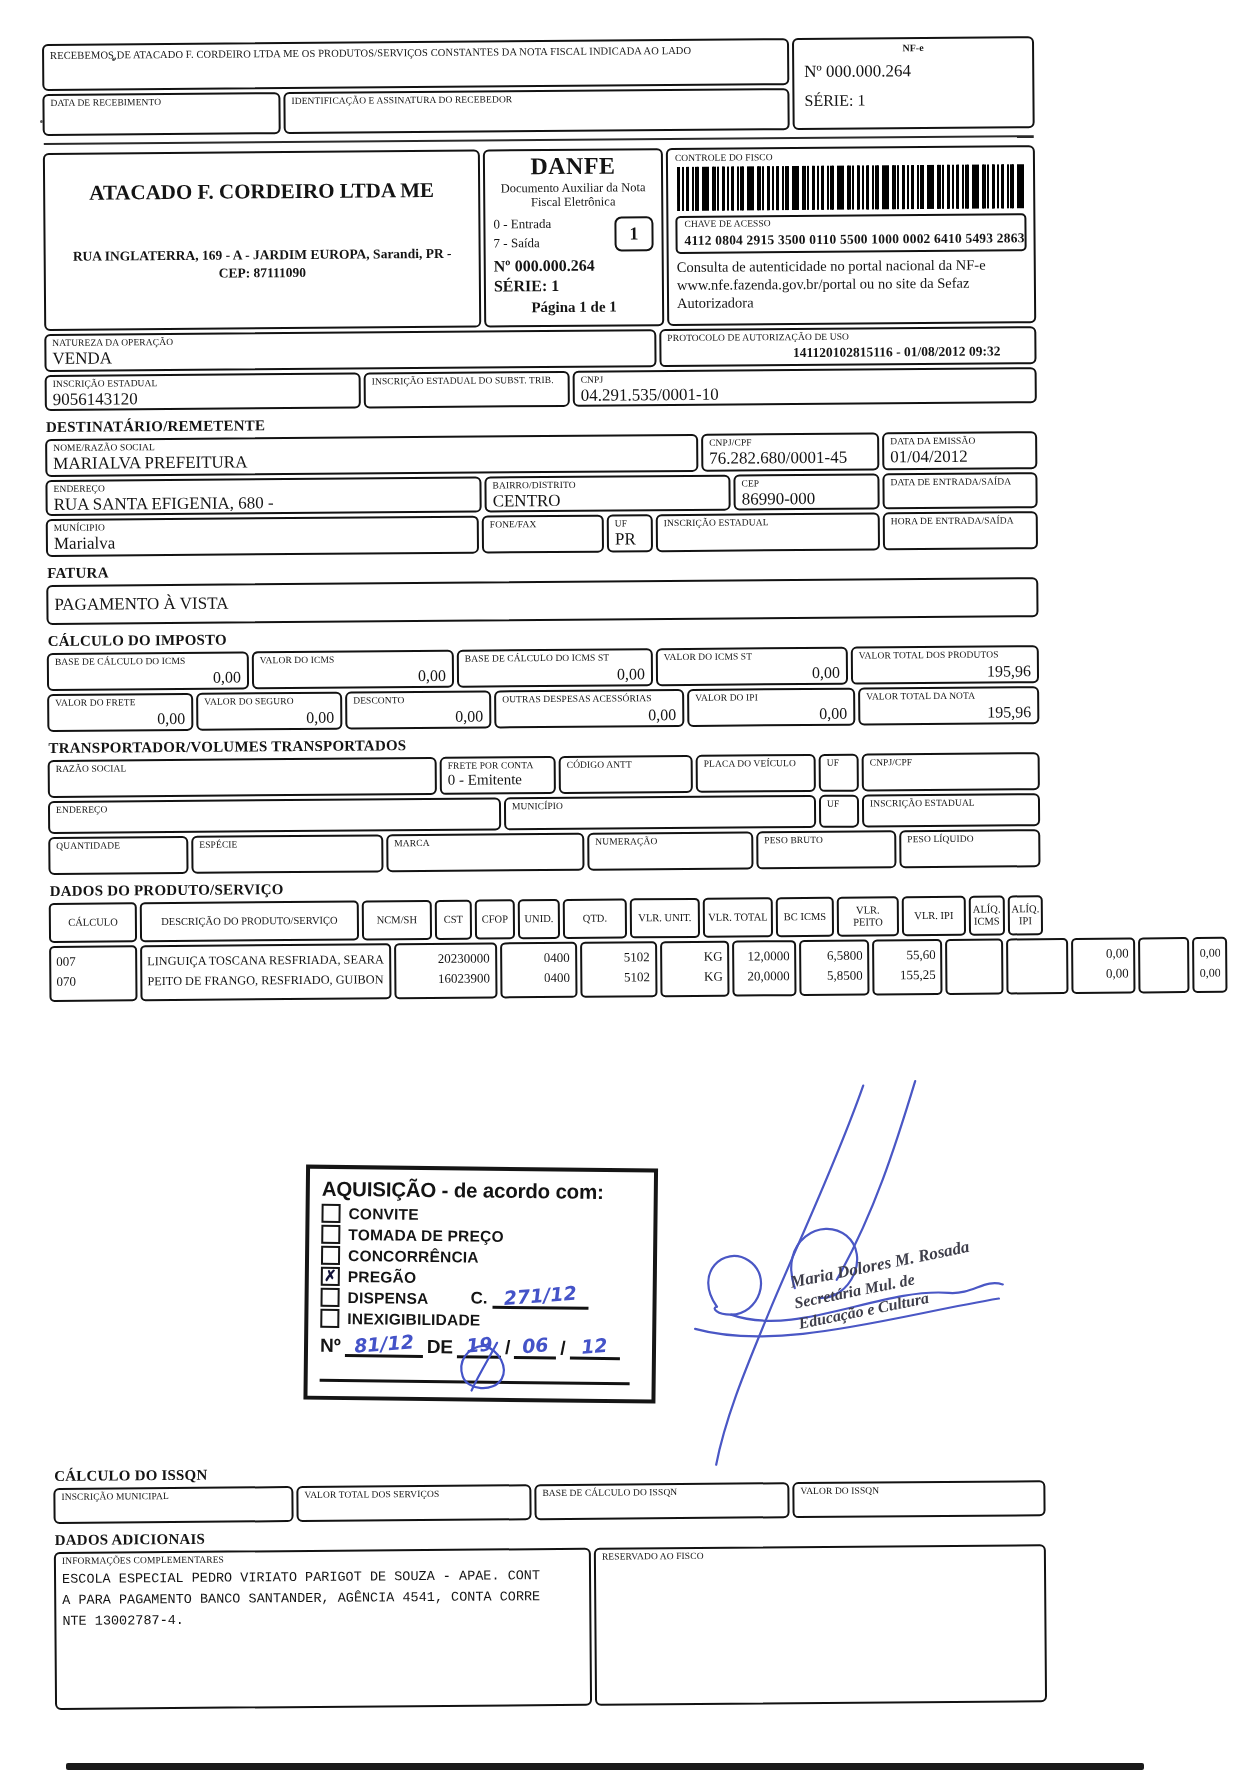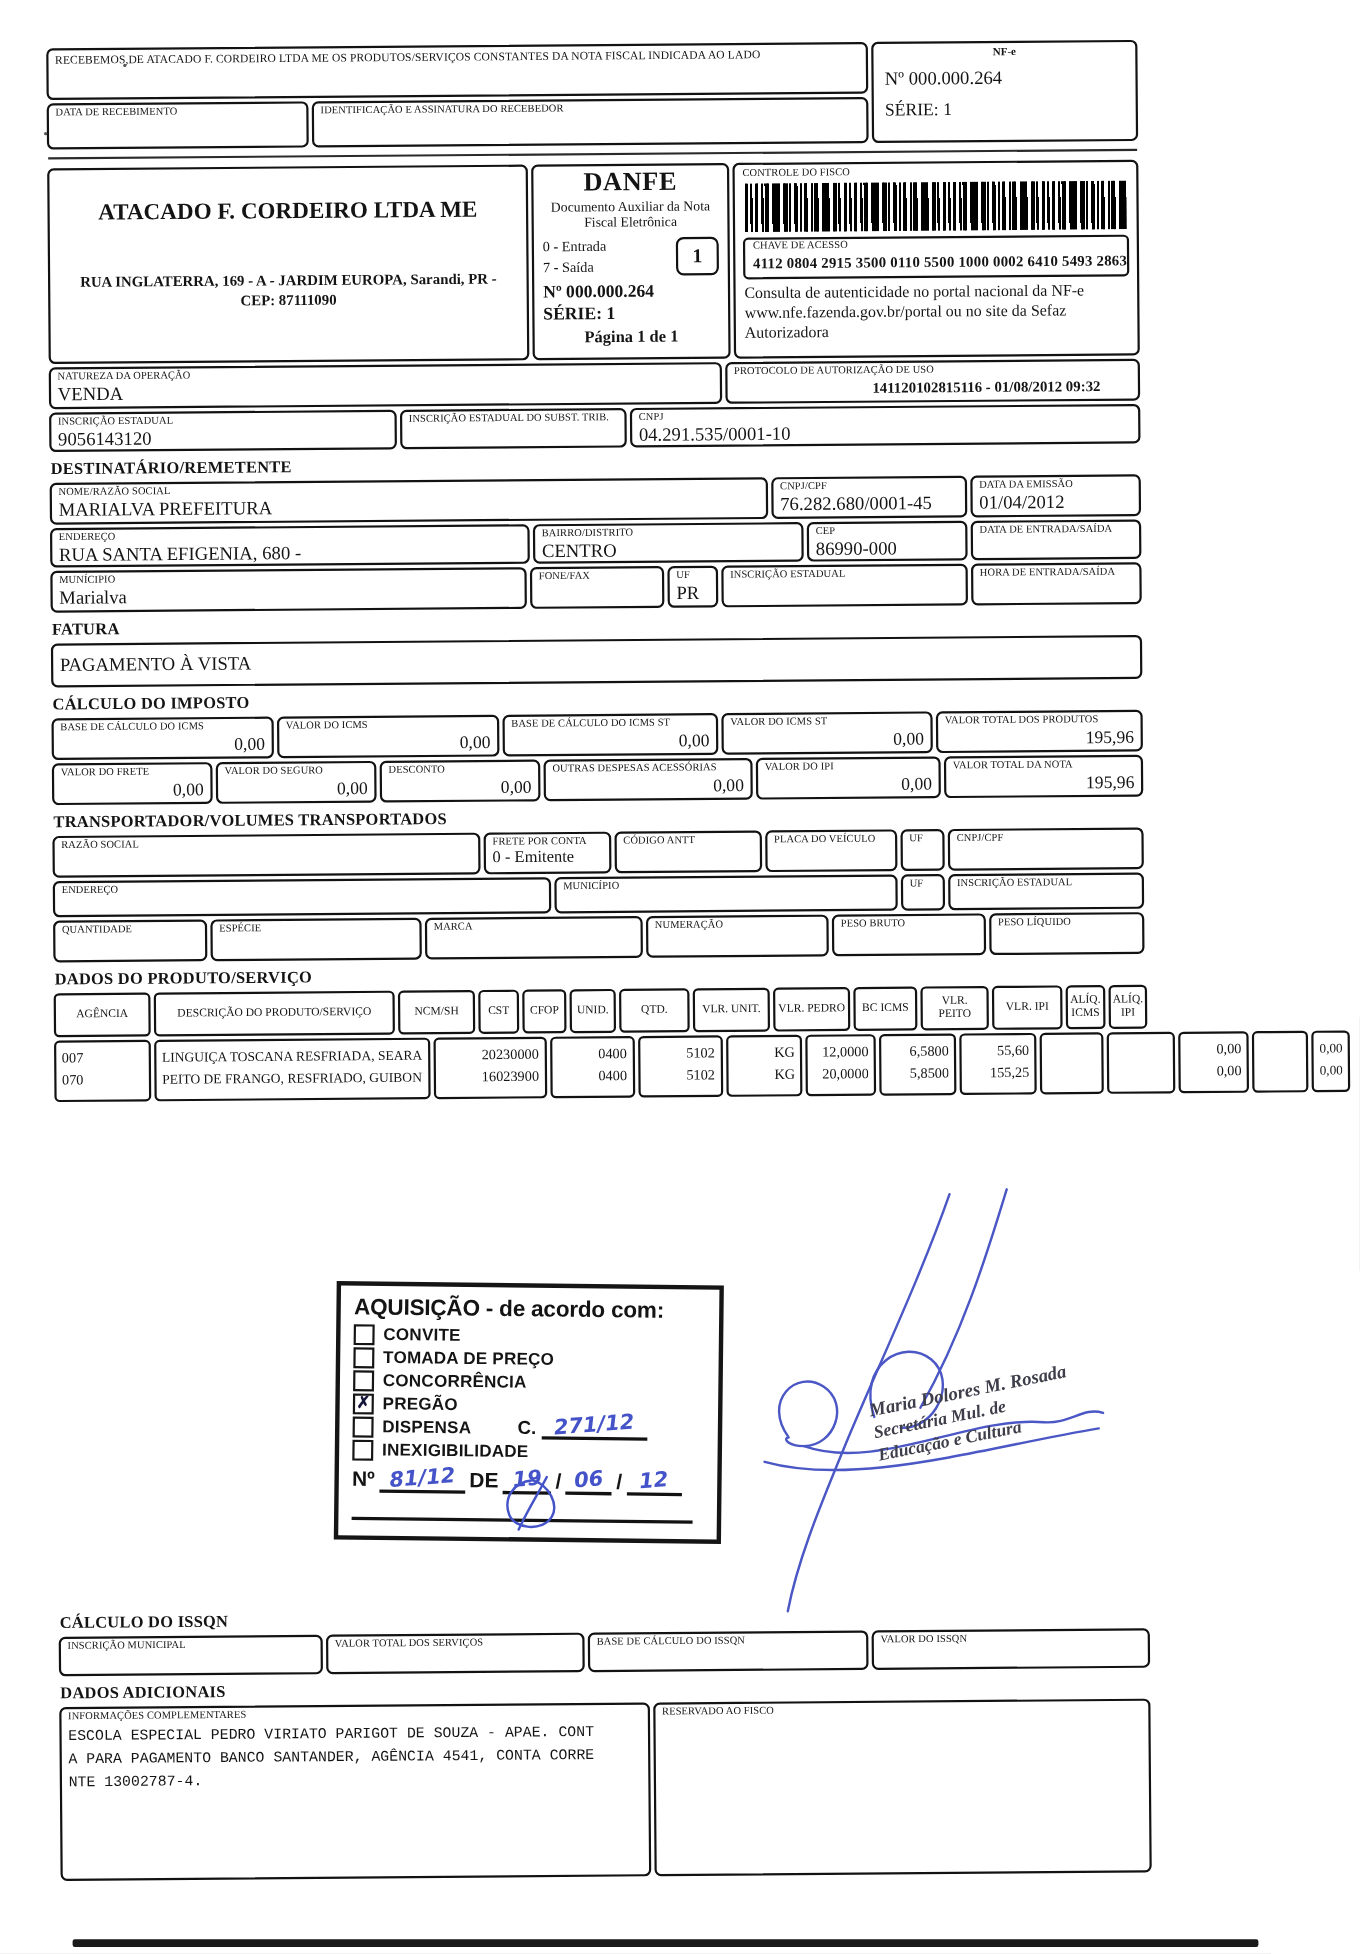--- a/index.html
+++ b/index.html
@@ -36,21 +36,21 @@
   .cutline { border-top:2px solid #2a2a2a; margin:7px 1px 8px; }
 
   
   .hdr { display:flex; gap:3px; margin-bottom:3px; }
   .emit { flex:0 0 437px; height:178px; display:flex; flex-direction:column; justify-content:flex-start; padding-top:26px; }
   .emit-nome { font-size:21px; font-weight:bold; text-align:center; line-height:1.2; padding:0 30px; }
   .emit-end { font-size:13.5px; font-weight:bold; text-align:center; margin-top:42px; padding:0 8px; line-height:1.3; }
   .danfe-mid { flex:0 0 180px; height:178px; padding:2px 8px; box-sizing:border-box; }
   .danfe-t { font-size:24px; font-weight:bold; text-align:center; letter-spacing:.5px; }
   .danfe-s { font-size:12.5px; text-align:center; line-height:1.15; margin-top:1px; }
-  .es-wrap { display:flex; align-items:center; margin-top:5px; }
+  .es-wrap { display:flex; align-items:flex-end; margin-top:5px; }
   .es-lines { font-size:13px; line-height:1.45; flex:1; }
   .tipo-box { width:35px; height:31px; border:2.5px solid #121212; border-radius:7px;
     font-size:18px; font-weight:bold; display:flex; align-items:center; justify-content:center; }
   .danfe-n { font-size:16px; font-weight:bold; margin-top:5px; }
   .danfe-se { font-size:16px; font-weight:bold; margin-top:2px; }
   .danfe-p { font-size:15px; font-weight:bold; text-align:center; margin-top:4px; }
   .fisco { flex:1; height:178px; padding:3px 7px; }
   .barcode { height:44px; margin:3px 2px 5px;
     background:
       repeating-linear-gradient(90deg,#000 0 2px, transparent 2px 5px),
@@ -375,29 +375,29 @@
         <span class="val"></span>
       </div>
       <div class="fld" style="flex:1; height:38px">
         <span class="lbl">PESO LÍQUIDO</span>
         <span class="val"></span>
       </div>
     </div>
 
     <div class="sec">DADOS DO PRODUTO/SERVIÇO</div>
     <div class="phead">
-      <div class="phc" style="flex:0 0 88px">AGÊNCIA</div>
+      <div class="phc" style="flex:0 0 88px">CÁLCULO</div>
       <div class="phc" style="flex:0 0 219px">DESCRIÇÃO DO PRODUTO/SERVIÇO</div>
       <div class="phc" style="flex:0 0 70px">NCM/SH</div>
       <div class="phc" style="flex:0 0 37px">CST</div>
       <div class="phc" style="flex:0 0 40px">CFOP</div>
       <div class="phc" style="flex:0 0 42px">UNID.</div>
       <div class="phc" style="flex:0 0 64px">QTD.</div>
       <div class="phc" style="flex:0 0 70px">VLR. UNIT.</div>
-      <div class="phc" style="flex:0 0 70px">VLR. PEDRO</div>
+      <div class="phc" style="flex:0 0 70px">VLR. TOTAL</div>
       <div class="phc" style="flex:0 0 58px">BC ICMS</div>
       <div class="phc" style="flex:0 0 62px">VLR. PEITO</div>
       <div class="phc" style="flex:0 0 64px">VLR. IPI</div>
       <div class="phc" style="flex:0 0 34px">ALÍQ. ICMS</div>
       <div class="phc" style="flex:1">ALÍQ. IPI</div>
     </div>
     <div class="pbody">
       <div class="pbc ta-l" style="flex:0 0 88px">
         <div>007</div>
         <div>070</div>

